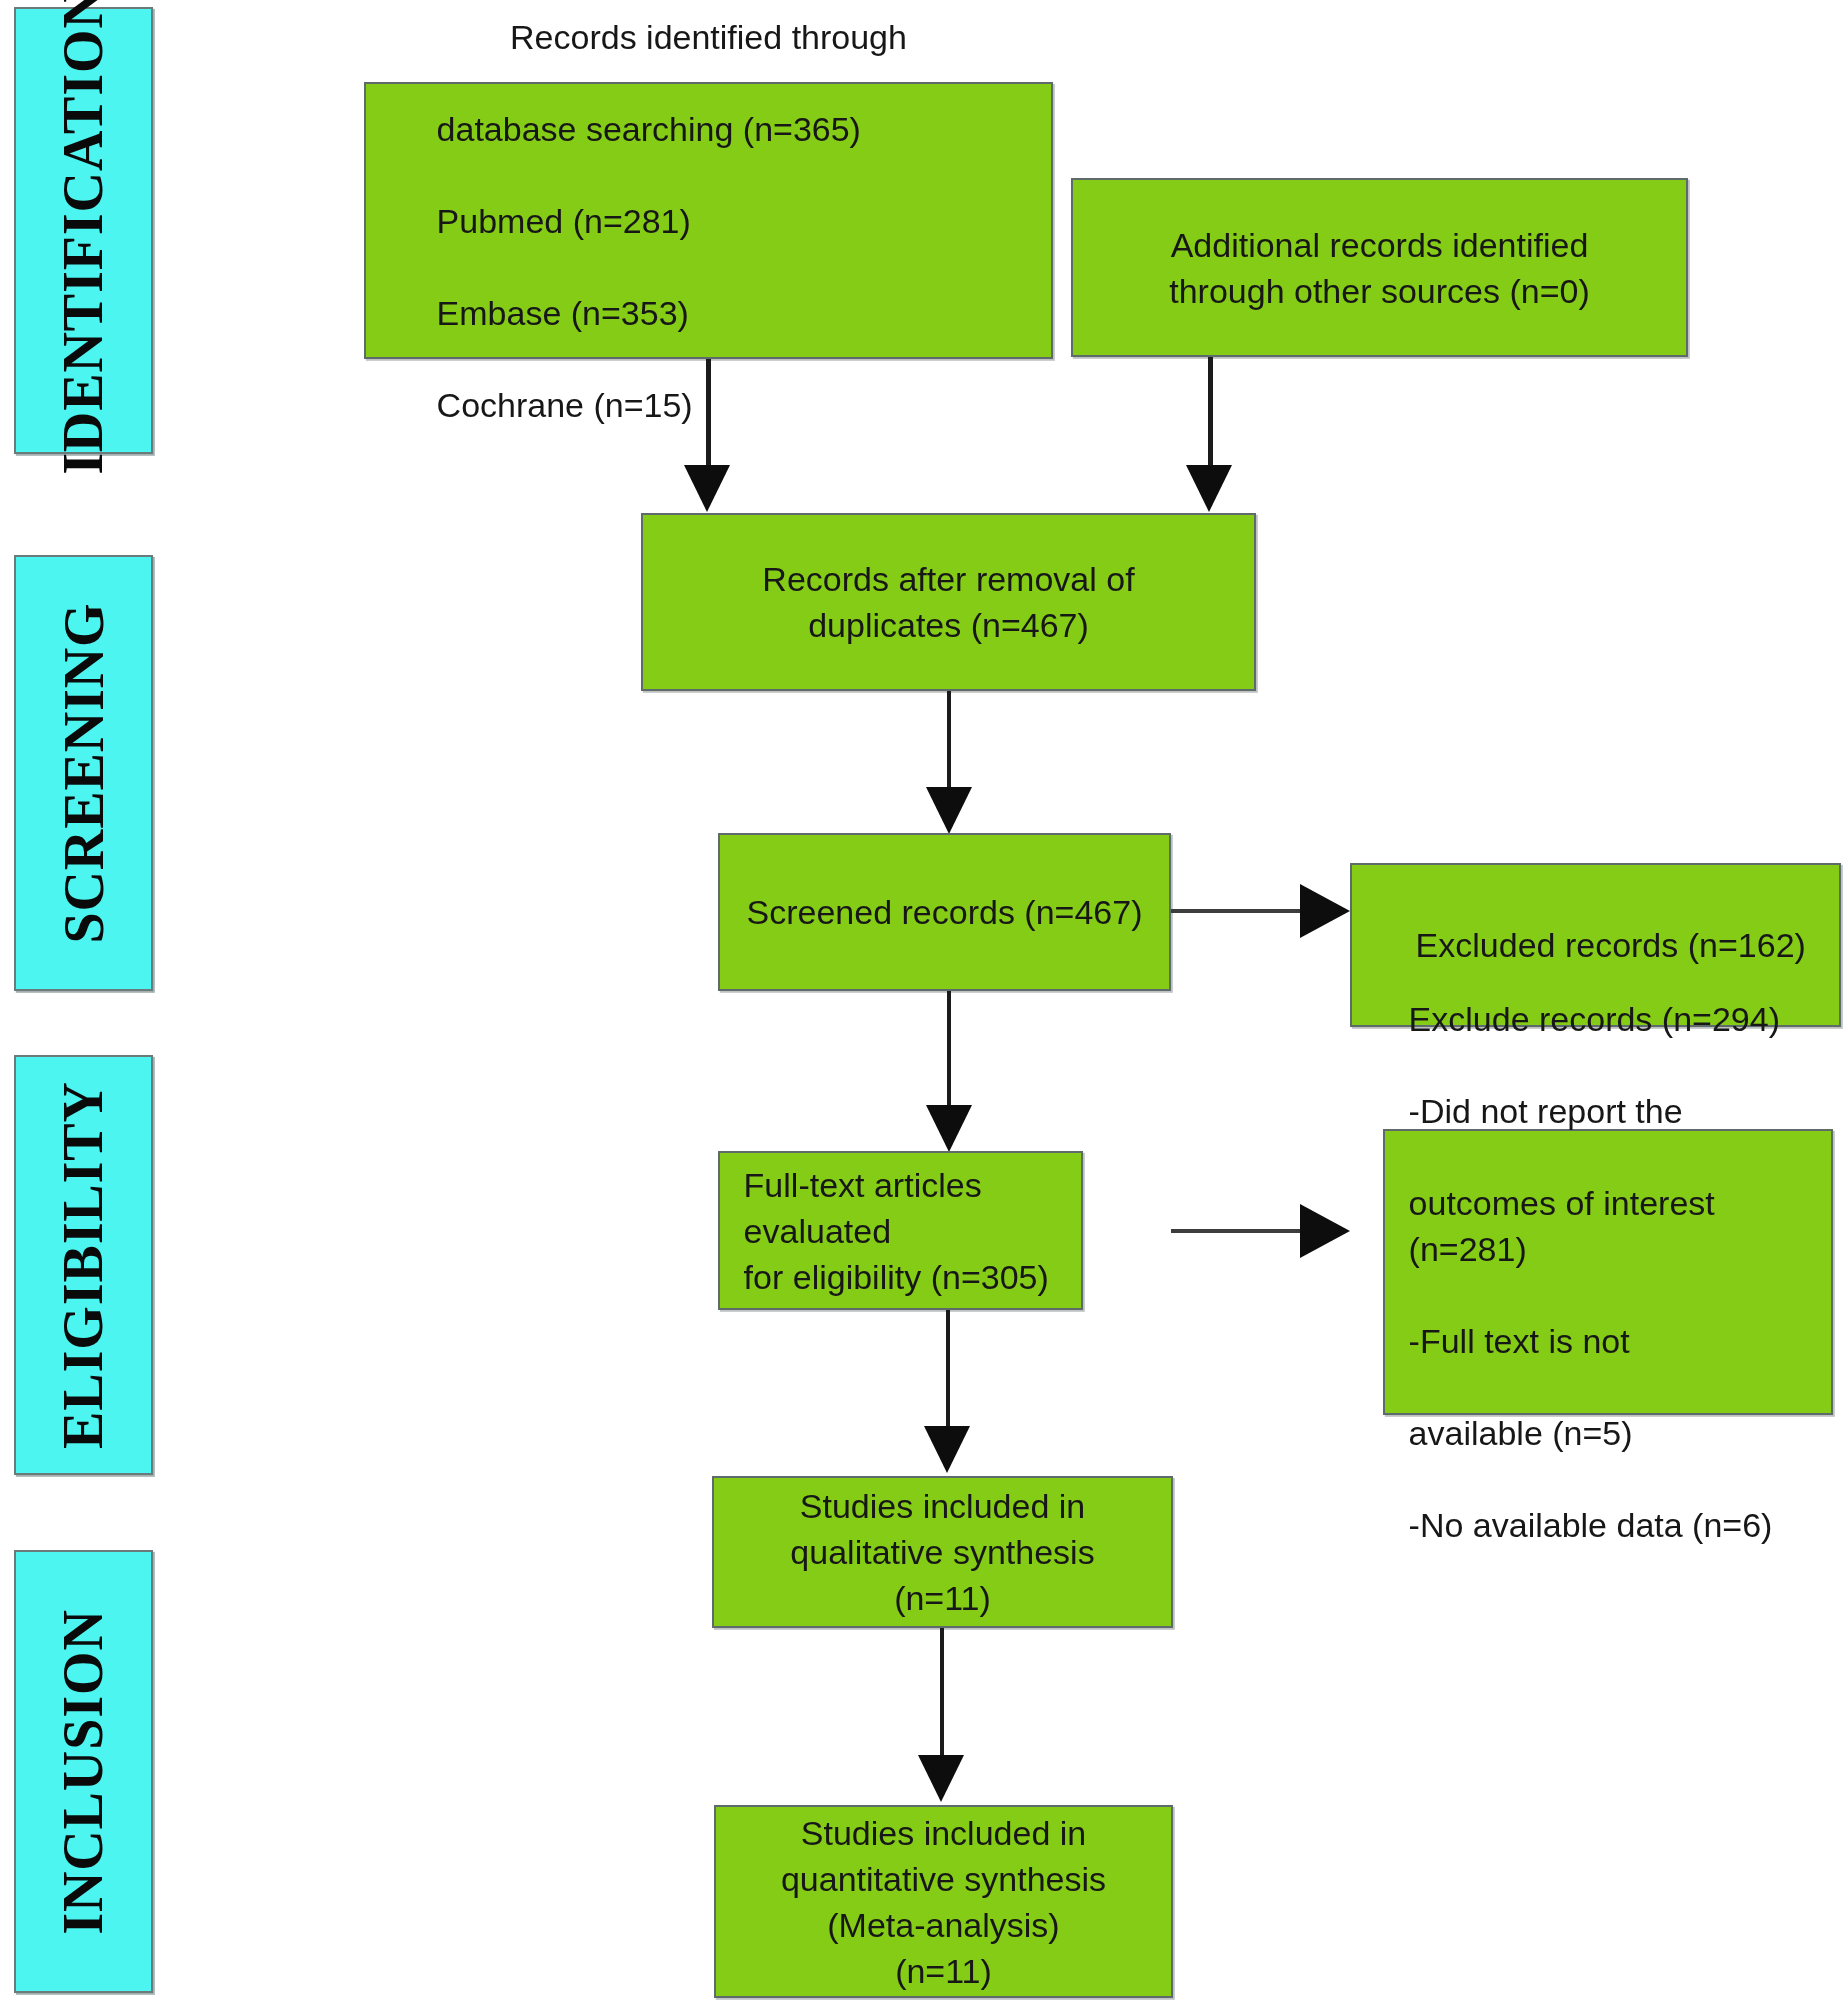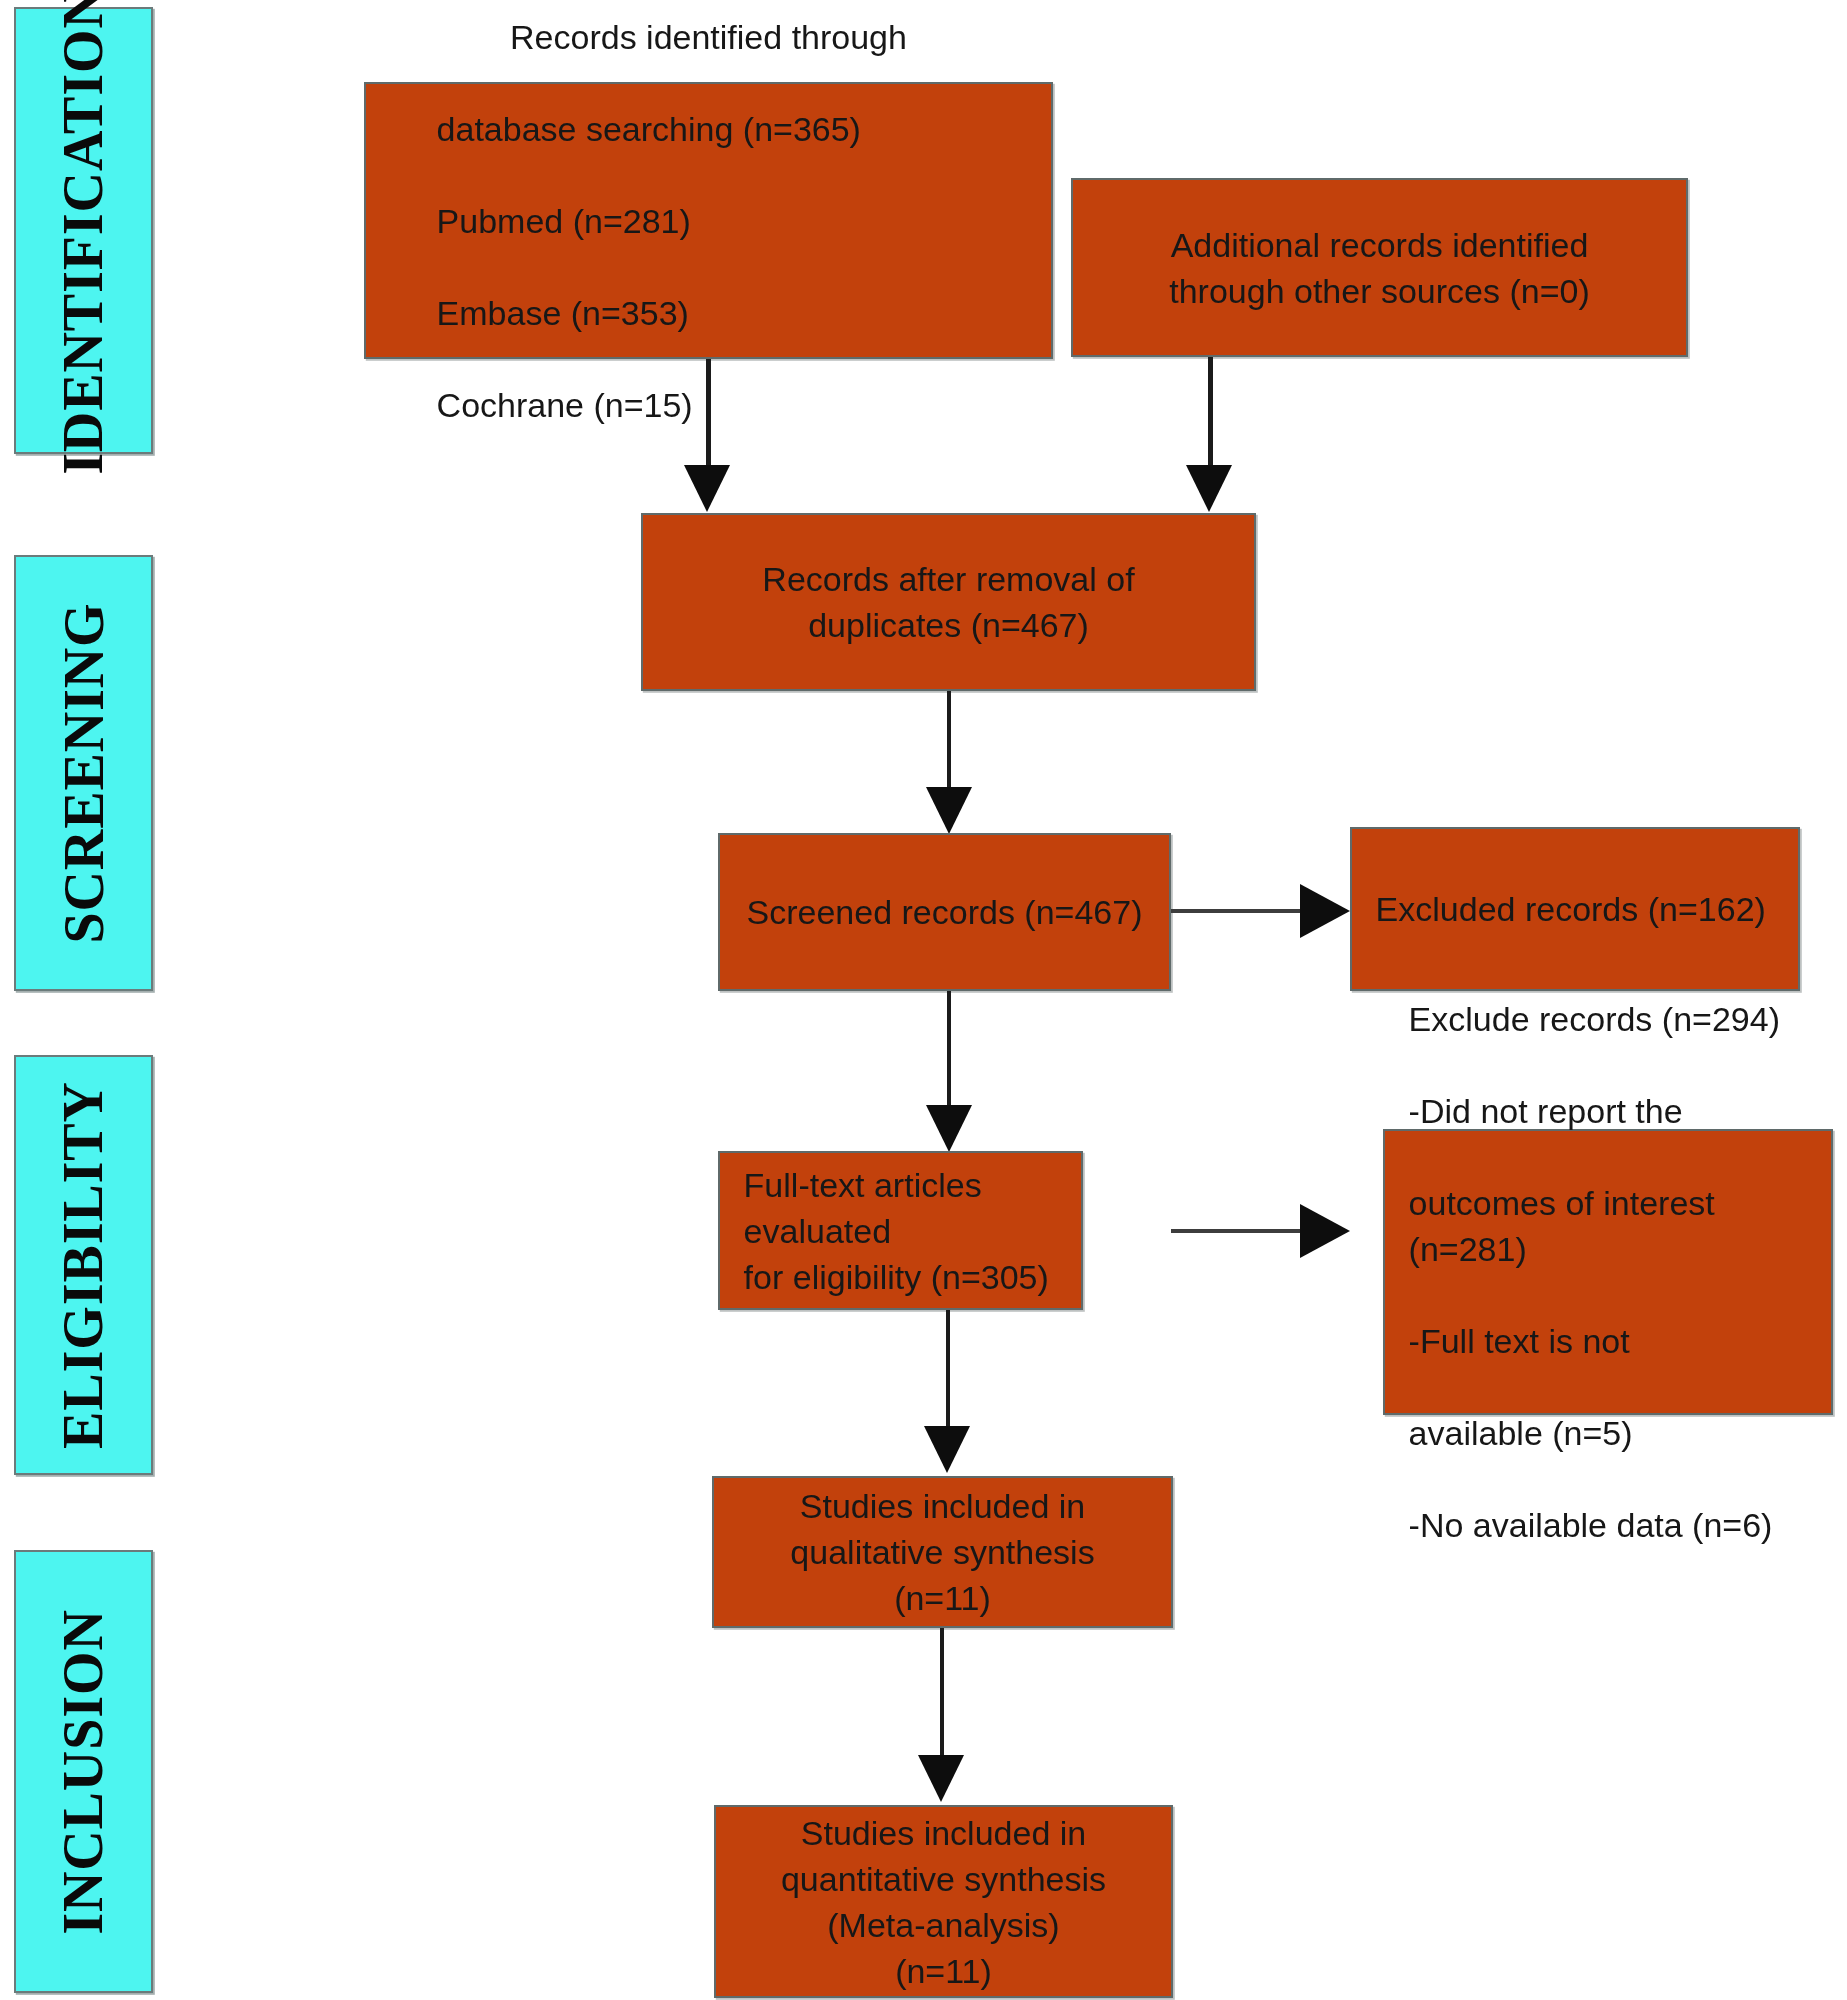--- a/index.html
+++ b/index.html
@@ -36,21 +36,21 @@
     letter-spacing: 0.9px;
     color: #0a0a0a;
     white-space: nowrap;
     transform: rotate(-90deg);
     transform-origin: center center;
     line-height: 1;
   }
   
   .flow-box {
     position: absolute;
-    background: #c2410c;
+    background: #84cc16;
     border: 2.7px solid #5f6a6a;
     box-sizing: border-box;
     display: flex;
     flex-direction: column;
     justify-content: center;
     box-shadow: 1.8px 1.8px 0 rgba(110,120,120,0.45);
   }
   .flow-text {
     font-family: "Liberation Sans", sans-serif;
     font-size: 34px;
@@ -139,21 +139,21 @@
   <div class="v-line" style="left:947px; top:691px; width:3.6px; height:102px;"></div>
   <div class="arrow-down" style="left:926px; top:787px;"></div>
 
   <div class="flow-box" style="left:718px; top:833px; width:453px; height:158px;align-items:center;">
     <div class="flow-text align-center">Screened records (n=467)</div>
   </div>
 
   <div class="h-line" style="left:1171px; top:909px; width:136px;"></div>
   <div class="arrow-right" style="left:1300px; top:884px;"></div>
 
-  <div class="flow-box" style="left:1350px; top:827px; width:450px; height:164px;">
+  <div class="flow-box" style="left:1350px; top:863px; width:491px; height:164px;padding-left:40px;">
     <div class="flow-text align-left">Excluded records (n=162)</div>
   </div>
 
   <div class="v-line" style="left:947px; top:991px; width:3.6px; height:150px;"></div>
   <div class="arrow-down" style="left:926px; top:1105px;"></div>
 
   <div class="flow-box" style="left:718px; top:1151px; width:365px; height:159px;justify-content:center;">
     <div class="flow-text align-left">Full-text articles evaluated
 for eligibility (n=305)</div>
   </div>

